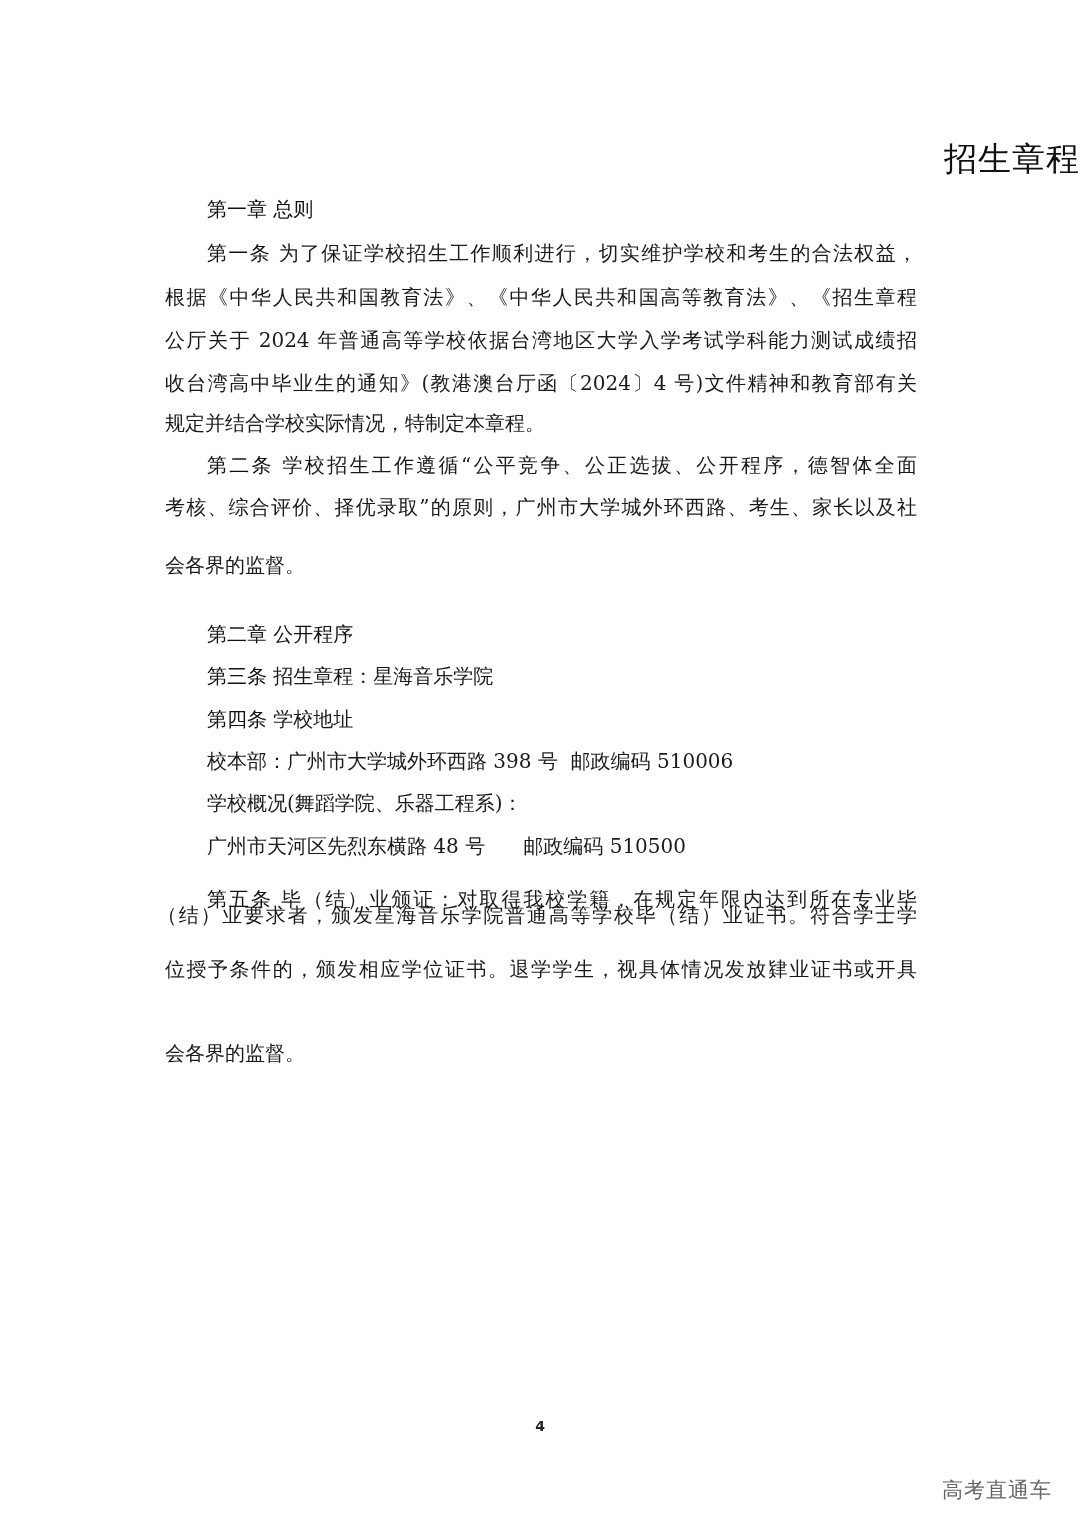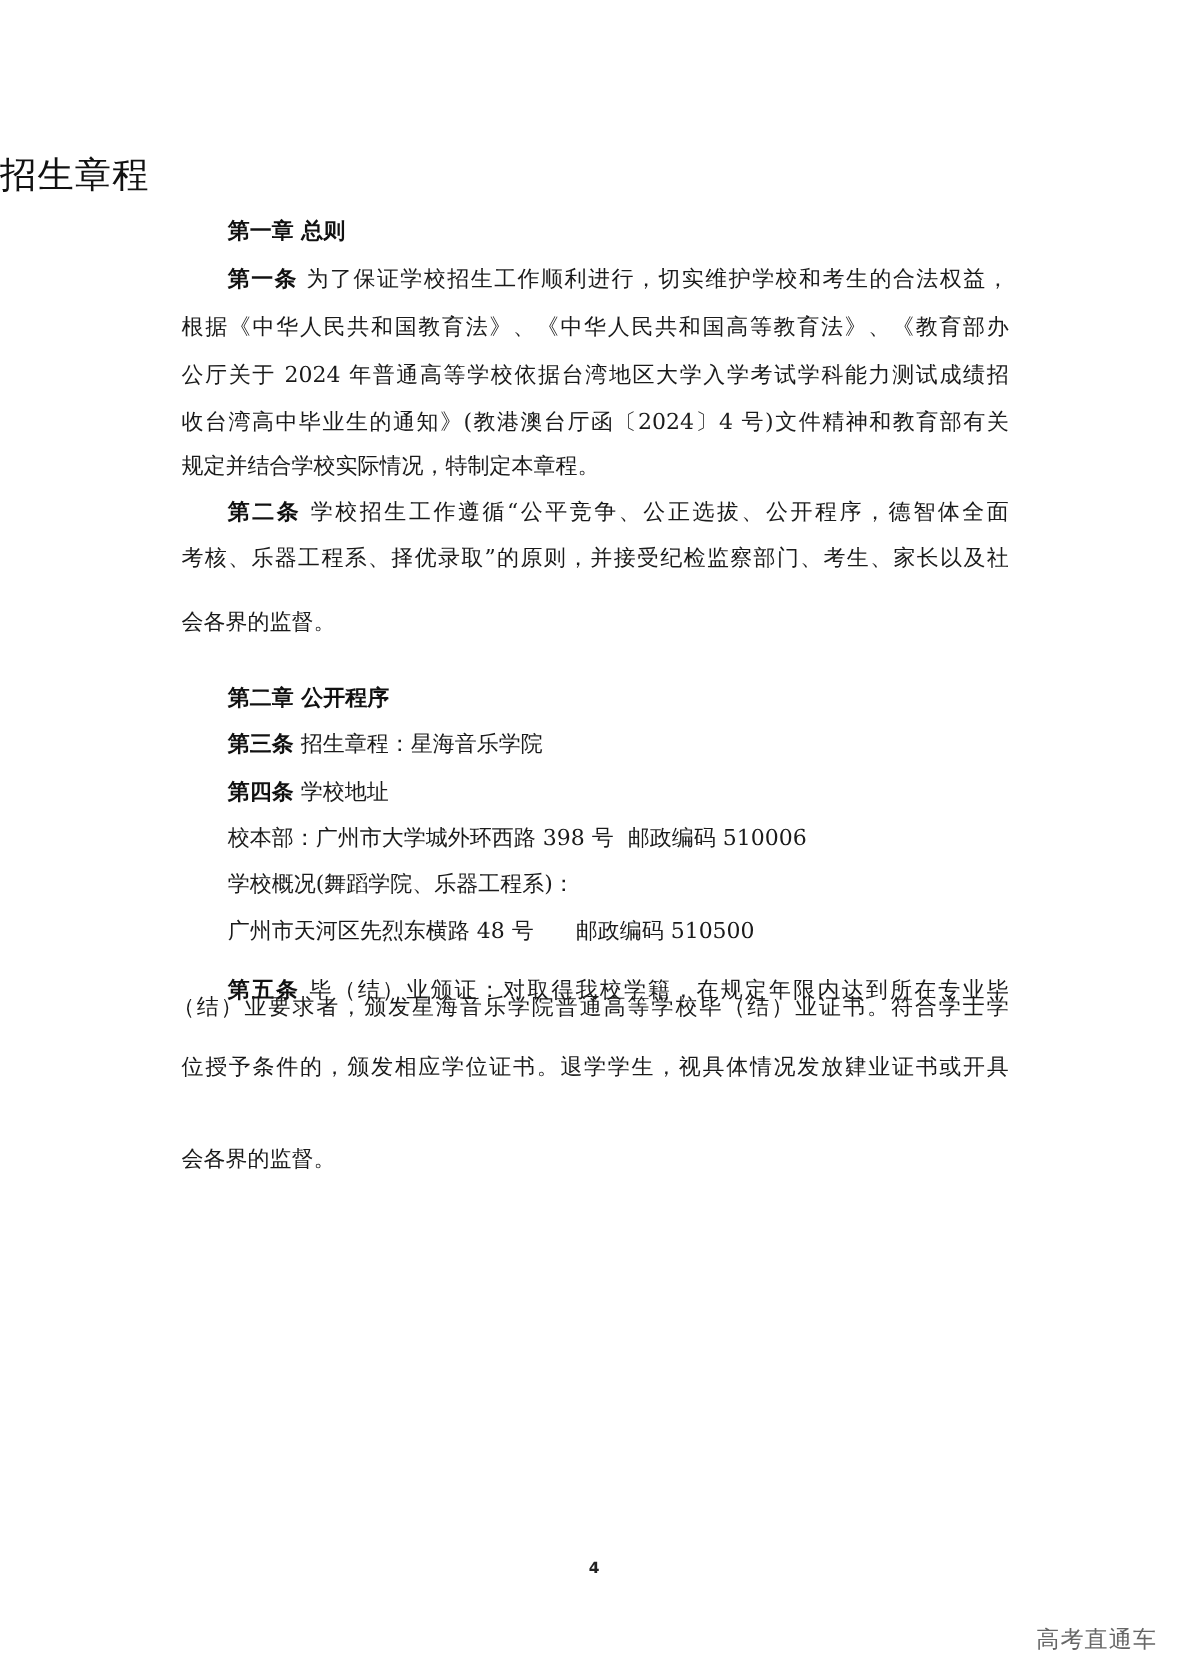--- a/index.html
+++ b/index.html
@@ -1,55 +1,55 @@
 <!DOCTYPE html>
 <html><head>
 <meta charset="utf-8">
 <style>
   html, body { margin: 0; padding: 0; }
   body {
     width: 1080px; height: 1527px; background: #ffffff; position: relative; overflow: hidden;
     font-family: "DejaVu Serif", "Liberation Serif", serif; color: #1a1a1a;
   }
   .title {
-    position: absolute; left: 0; width: 1080px; top: 136px; text-align: left;
+    position: absolute; left: 0; width: 1080px; top: 136px; text-align: right;
     font-size: 33px; line-height: 46px; letter-spacing: 1px; color: #111;
   }
   .line {
     position: absolute; left: 165px; width: 752px; font-size: 20px; line-height: 30px;
     white-space: nowrap; color: #1a1a1a;
   }
   .line.justify { text-align: justify; text-align-last: justify; }
   .indent { left: 207px; width: 710px; }
-  .b { font-weight: bold; color: #111; }
+  .b { font-weight: normal; color: #111; }
   .page-num {
     position: absolute; left: 0; width: 1080px; top: 1418px; text-align: center;
     font-family: "DejaVu Sans", sans-serif; font-size: 14px; font-weight: bold; color: #222;
   }
   .watermark {
     position: absolute; right: 28px; top: 1476px;
     font-family: Liberation Sans, sans-serif; font-size: 21px; color: #666; letter-spacing: 1px;
   }
 </style>
 </head>
 <body>
 
 <div>
   <div class="title">招生章程</div>
 
   <div class="line indent b" style="top:194px">第一章 总则</div>
 
   <div class="line indent justify" style="top:238px"><span class="b">第一条</span><span> 为了保证学校招生工作顺利进行，切实维护学校和考生的合法权益，</span></div>
-  <div class="line justify" style="top:282px">根据《中华人民共和国教育法》、《中华人民共和国高等教育法》、《教育部办</div>
+  <div class="line justify" style="top:282px">根据《中华人民共和国教育法》、《中华人民共和国高等教育法》、《招生章程</div>
   <div class="line justify" style="top:325px">公厅关于 2024 年普通高等学校依据台湾地区大学入学考试学科能力测试成绩招</div>
   <div class="line justify" style="top:368px">收台湾高中毕业生的通知》(教港澳台厅函〔2024〕4 号)文件精神和教育部有关</div>
   <div class="line" style="top:408px">规定并结合学校实际情况，特制定本章程。</div>
 
   <div class="line indent justify" style="top:450px"><span class="b">第二条</span><span> 学校招生工作遵循“公平竞争、公正选拔、公开程序，德智体全面</span></div>
-  <div class="line justify" style="top:492px">考核、乐器工程系、择优录取”的原则，并接受纪检监察部门、考生、家长以及社</div>
+  <div class="line justify" style="top:492px">考核、综合评价、择优录取”的原则，广州市大学城外环西路、考生、家长以及社</div>
   <div class="line" style="top:550px">会各界的监督。</div>
 
   <div class="line indent b" style="top:619px">第二章 公开程序</div>
 
   <div class="line indent" style="top:661px"><span class="b">第三条</span><span> 招生章程：星海音乐学院</span></div>
 
   <div class="line indent" style="top:704px"><span class="b">第四条</span><span> 学校地址</span></div>
   <div class="line indent" style="top:746px; white-space:pre">校本部：广州市大学城外环西路 398 号  邮政编码 510006</div>
   <div class="line indent" style="top:788px">学校概况(舞蹈学院、乐器工程系)：</div>
   <div class="line indent" style="top:831px; white-space:pre">广州市天河区先烈东横路 48 号      邮政编码 510500</div>

